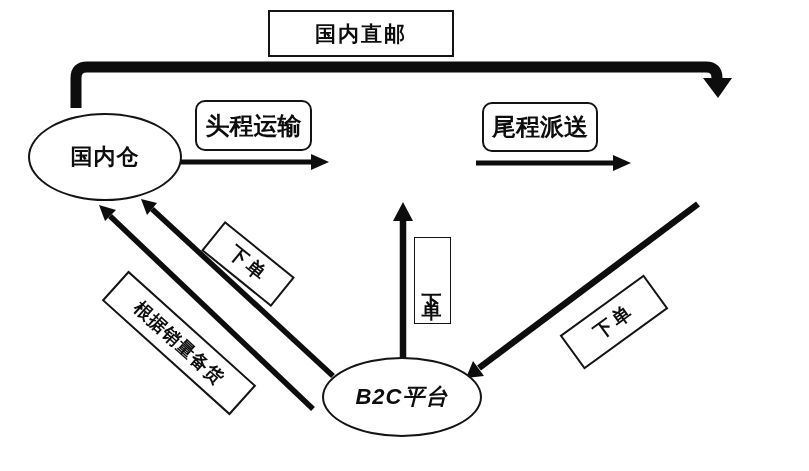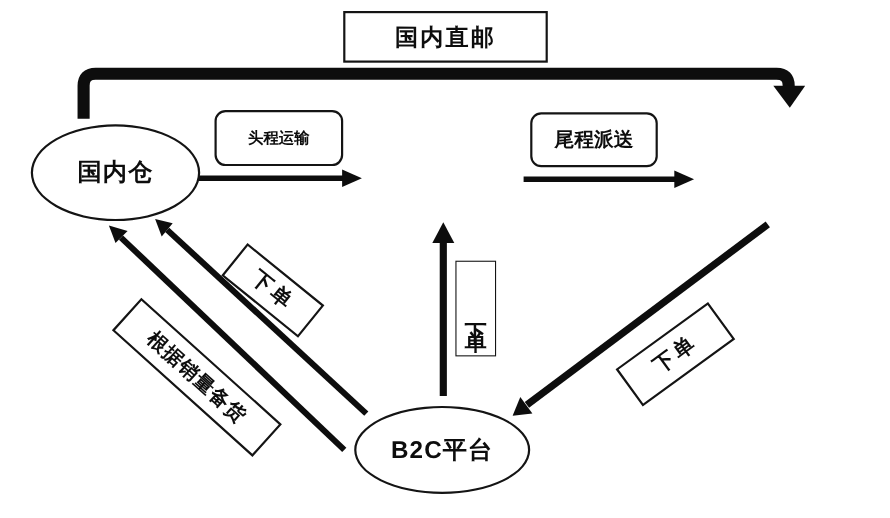--- a/index.html
+++ b/index.html
@@ -9,28 +9,28 @@
   }
   .arrows{position:absolute;left:0;top:0;width:809px;height:471px;}
   .node{
     position:absolute;display:flex;align-items:center;justify-content:center;
     background:#ffffff;border:2.5px solid #141414;border-radius:50%;
     font-weight:bold;font-size:22px;letter-spacing:1px;text-align:center;
   }
   .n-domestic{left:28px;top:113px;width:150px;height:84px;}
   .n-overseas{left:331px;top:105px;width:142px;height:92px;}
   .n-consumer{left:634px;top:110px;width:147px;height:90px;}
-  .n-b2c{left:322px;top:369px;width:156px;height:76px;border-width:2px;}
+  .n-b2c{left:322px;top:357px;width:156px;height:76px;border-width:2px;font-style:italic;}
   .labelbox{
     position:absolute;display:flex;align-items:center;justify-content:center;
     background:#ffffff;border:2.5px solid #141414;font-weight:bold;text-align:center;
   }
-  .lb-direct{left:268px;top:10px;width:182px;height:43px;font-size:21px;letter-spacing:2px;margin-left:44px;}
-  .lb-firstleg{left:195px;top:100px;width:113px;height:47px;border-radius:10px;font-size:14px;}
-  .lb-lastmile{left:482px;top:102px;width:112px;height:46px;border-radius:10px;font-size:18px;}
+  .lb-direct{left:268px;top:10px;width:182px;height:43px;font-size:21px;letter-spacing:2px;}
+  .lb-firstleg{left:195px;top:100px;width:113px;height:47px;border-radius:10px;font-size:24px;}
+  .lb-lastmile{left:482px;top:102px;width:112px;height:46px;border-radius:10px;font-size:24px;}
   .lb-order-vert{
     left:414px;top:237px;width:37px;height:87px;border-width:1.5px;font-size:20px;
     writing-mode:vertical-rl;text-orientation:upright;letter-spacing:6px;
     padding-top:6px;box-sizing:border-box;
   }
   .lb-order-left{
     left:203px;top:245px;width:86px;height:34px;border-width:2px;font-size:19px;
     transform:rotate(39deg);letter-spacing:3px;
   }
   .lb-stock{

